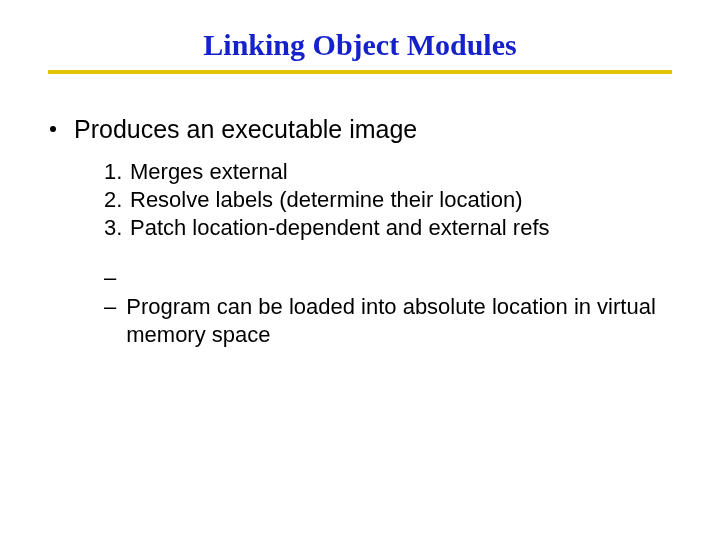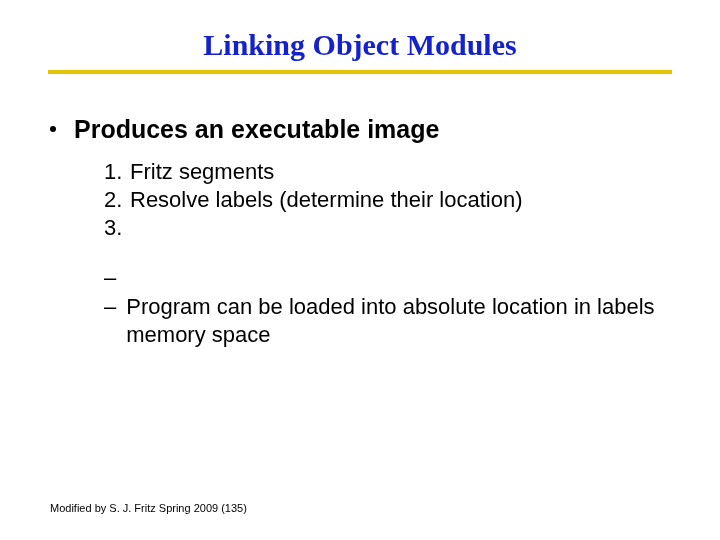--- a/index.html
+++ b/index.html
@@ -45,21 +45,20 @@
     width: 6px;
     height: 6px;
     background: #000;
     border-radius: 50%;
     margin-top: 12px;
     margin-right: 18px;
     flex-shrink: 0;
   }
   .bullet-text {
     flex: 1;
-    font-weight: bold;
   }
   .sub-list {
     margin: 0 0 22px 54px;
     font-size: 22px;
     line-height: 1.28;
   }
   .sub-num-row {
     display: flex;
     align-items: flex-start;
   }
@@ -93,39 +92,39 @@
   <div class="content">
 
     <div class="bullet-row">
       <div class="bullet-dot"></div>
       <div class="bullet-text">Produces an executable image</div>
     </div>
 
     <div class="sub-list">
       <div class="sub-num-row">
         <span class="sub-num">1.</span>
-        <span>Fritz segments</span>
+        <span>Merges external</span>
       </div>
       <div class="sub-num-row">
         <span class="sub-num">2.</span>
         <span>Resolve labels (determine their location)</span>
       </div>
       <div class="sub-num-row">
         <span class="sub-num">3.</span>
+        <span>Patch location-dependent and external refs</span>
       </div>
     </div>
 
 
     <div class="sub-list">
       <div class="sub-dash-row">
         <span class="sub-dash">–</span>
       </div>
       <div class="sub-dash-row">
         <span class="sub-dash">–</span>
-        <span>Program can be loaded into absolute location in labels memory space</span>
+        <span>Program can be loaded into absolute location in virtual memory space</span>
       </div>
     </div>
 
   </div>
 
-  <div class="footer">Modified by S. J. Fritz  Spring 2009 (135)</div>
 
 </div>
 
 </body></html>

